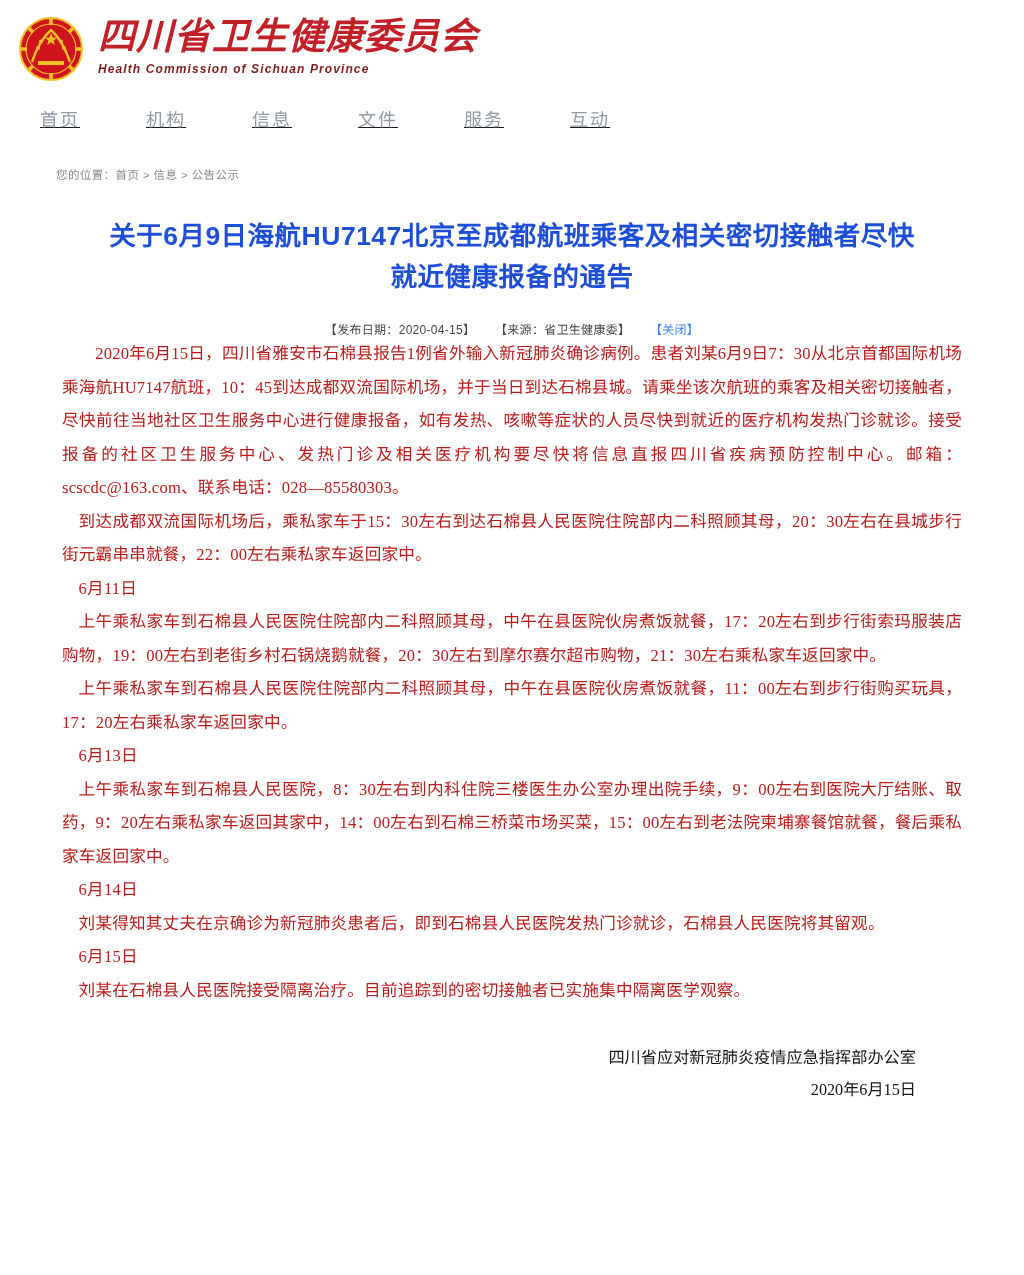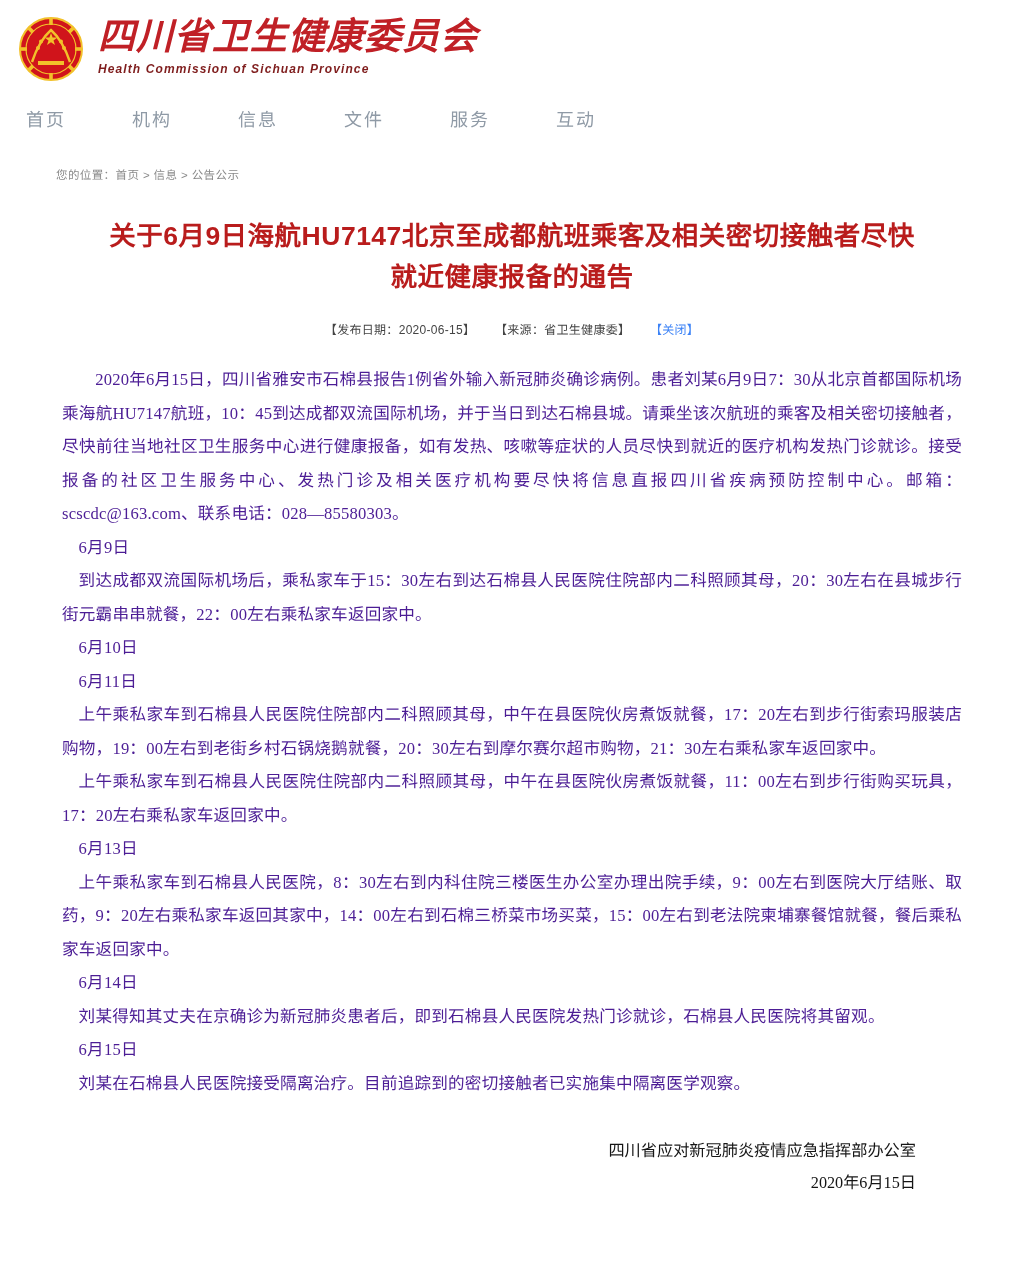--- a/index.html
+++ b/index.html
@@ -51,24 +51,25 @@
     font-weight: bold;
     color: #7f1d1d;
     letter-spacing: 1.1px;
     margin-top: 3px;
     white-space: nowrap;
   }
 
   
   .main-nav {
     margin-top: 16px;
-    padding-left: 26px;
+    padding-left: 40px;
     display: flex;
     align-items: center;
     height: 40px;
+    text-decoration: underline;
   }
   .nav-item {
     font-family: "Liberation Sans", "DejaVu Sans", sans-serif;
     font-size: 18px;
     color: #8f9aa6;
     margin-right: 66px;
     letter-spacing: 2px;
     cursor: pointer;
     white-space: nowrap;
   }
@@ -87,40 +88,39 @@
   .article {
     padding: 0 62px 0 62px;
   }
   .doc-title {
     margin: 34px auto 0 auto;
     width: 820px;
     text-align: center;
     font-family: "Liberation Sans", "DejaVu Sans", sans-serif;
     font-size: 26.5px;
     font-weight: bold;
-    color: #b91c1c;
+    color: #1d4ed8;
     line-height: 1.55;
     letter-spacing: 0.5px;
   }
   .doc-meta {
     margin-top: 22px;
     text-align: center;
     font-family: "Liberation Sans", "DejaVu Sans", sans-serif;
     font-size: 12px;
     color: #444;
     letter-spacing: 0.3px;
   }
   .doc-meta .meta-piece { margin: 0 8px; }
   .doc-meta .meta-link { color: #3b82f6; cursor: pointer; }
 
   .doc-body {
-    margin-top: 26px;
     font-size: 16.6px;
     line-height: 2.02;
-    color: #4c1d95;
+    color: #b91c1c;
     text-align: justify;
     letter-spacing: 0.2px;
   }
   .doc-body p {
     margin: 0;
   }
   .doc-body p.indent {
     text-indent: 2em;
   }
   .doc-body p.date-line {
@@ -187,30 +187,28 @@
   <div class="nav-item">互动</div>
 </div>
 
 <div class="breadcrumb">您的位置：首页 &gt; 信息 &gt; 公告公示</div>
 
 <div class="article">
 
   <div class="doc-title">关于6月9日海航HU7147北京至成都航班乘客及相关密切接触者尽快就近健康报备的通告</div>
 
   <div class="doc-meta">
-    <span class="meta-piece">【发布日期：2020-06-15】</span>
+    <span class="meta-piece">【发布日期：2020-04-15】</span>
     <span class="meta-piece">【来源：省卫生健康委】</span>
     <span class="meta-piece meta-link">【关闭】</span>
   </div>
 
   <div class="doc-body">
     <p class="indent">2020年6月15日，四川省雅安市石棉县报告1例省外输入新冠肺炎确诊病例。患者刘某6月9日7：30从北京首都国际机场乘海航HU7147航班，10：45到达成都双流国际机场，并于当日到达石棉县城。请乘坐该次航班的乘客及相关密切接触者，尽快前往当地社区卫生服务中心进行健康报备，如有发热、咳嗽等症状的人员尽快到就近的医疗机构发热门诊就诊。接受报备的社区卫生服务中心、发热门诊及相关医疗机构要尽快将信息直报四川省疾病预防控制中心。邮箱：scscdc@163.com、联系电话：028—85580303。</p>
-    <p class="date-line">6月9日</p>
     <p class="para-line">到达成都双流国际机场后，乘私家车于15：30左右到达石棉县人民医院住院部内二科照顾其母，20：30左右在县城步行街元霸串串就餐，22：00左右乘私家车返回家中。</p>
-    <p class="date-line">6月10日</p>
     <p class="date-line">6月11日</p>
     <p class="para-line">上午乘私家车到石棉县人民医院住院部内二科照顾其母，中午在县医院伙房煮饭就餐，17：20左右到步行街索玛服装店购物，19：00左右到老街乡村石锅烧鹅就餐，20：30左右到摩尔赛尔超市购物，21：30左右乘私家车返回家中。</p>
     <p class="para-line">上午乘私家车到石棉县人民医院住院部内二科照顾其母，中午在县医院伙房煮饭就餐，11：00左右到步行街购买玩具，17：20左右乘私家车返回家中。</p>
     <p class="date-line">6月13日</p>
     <p class="para-line">上午乘私家车到石棉县人民医院，8：30左右到内科住院三楼医生办公室办理出院手续，9：00左右到医院大厅结账、取药，9：20左右乘私家车返回其家中，14：00左右到石棉三桥菜市场买菜，15：00左右到老法院柬埔寨餐馆就餐，餐后乘私家车返回家中。</p>
     <p class="date-line">6月14日</p>
     <p class="para-line">刘某得知其丈夫在京确诊为新冠肺炎患者后，即到石棉县人民医院发热门诊就诊，石棉县人民医院将其留观。</p>
     <p class="date-line">6月15日</p>
     <p class="para-line">刘某在石棉县人民医院接受隔离治疗。目前追踪到的密切接触者已实施集中隔离医学观察。</p>
   </div>

